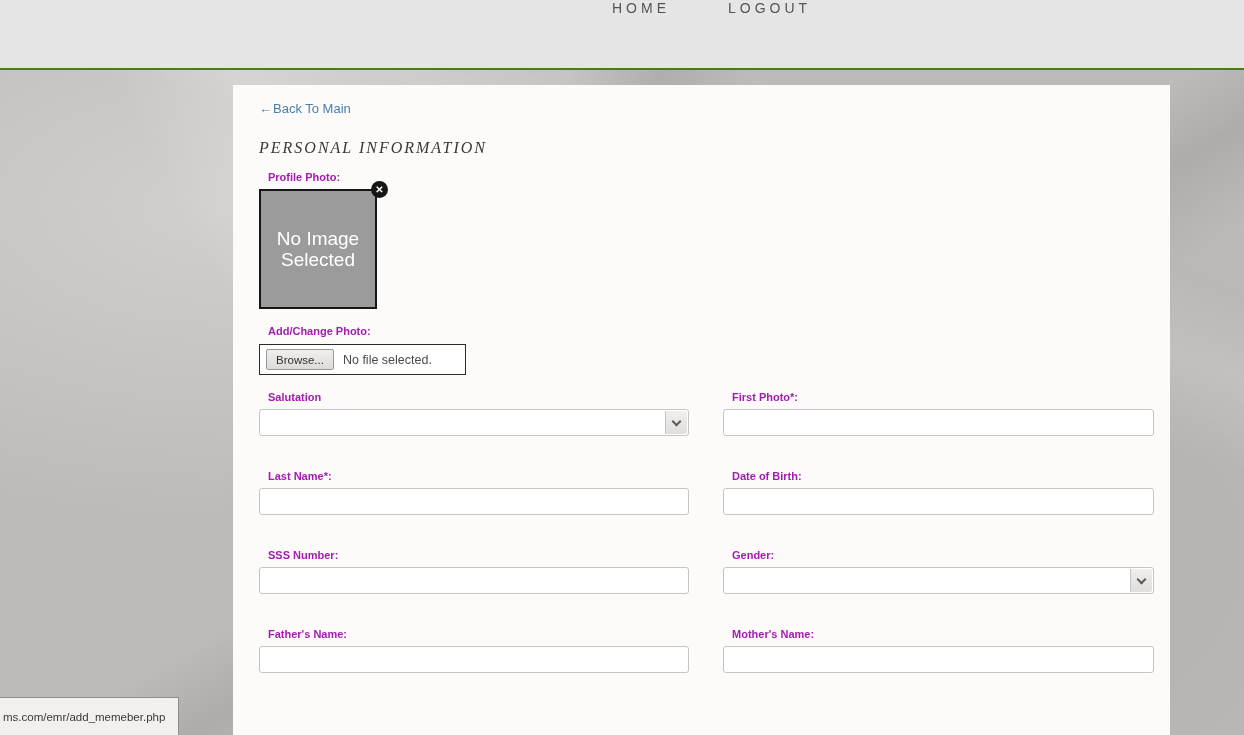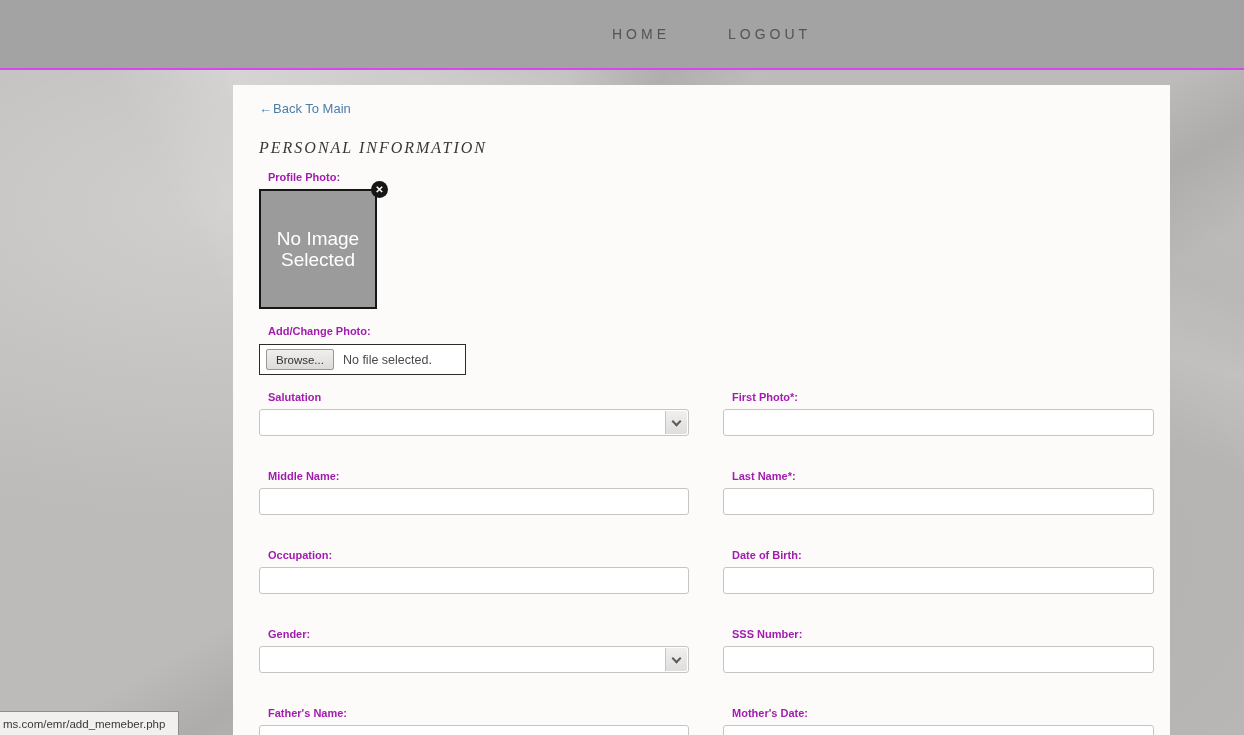--- a/index.html
+++ b/index.html
@@ -13,23 +13,23 @@
       radial-gradient(ellipse at 70% 75%, rgba(0,0,0,.07), transparent 55%),
       linear-gradient(115deg, transparent 38%, rgba(0,0,0,.09) 44%, transparent 50%),
       linear-gradient(62deg, transparent 28%, rgba(255,255,255,.20) 36%, transparent 45%),
       linear-gradient(150deg, transparent 52%, rgba(0,0,0,.08) 58%, transparent 65%),
       linear-gradient(20deg, transparent 60%, rgba(255,255,255,.15) 68%, transparent 75%);
   }
 
   
   .header {
     position: absolute; top: 0; left: 0; width: 1244px; height: 70px;
-    background: #a3a3a3;
-    border-bottom: 2px solid #d946ef;
-    display: flex; align-items: center;
+    background: #e5e5e5;
+    border-bottom: 2px solid #4d7c0f;
+    display: flex; align-items: flex-start;
   }
   .nav { display: flex; gap: 58px; padding-left: 612px; }
   .nav-item {
     font-size: 14px; letter-spacing: 4px; color: #575350;
     text-decoration: none; cursor: pointer; font-weight: 400;
   }
 
   
   .panel {
     position: absolute; left: 233px; top: 85px; width: 937px; height: 650px;
@@ -111,21 +111,21 @@
     display: flex; align-items: center; justify-content: center;
   }
   .chevron {
     width: 7px; height: 7px; margin-top: -3px;
     border-right: 2px solid #5c5a58; border-bottom: 2px solid #5c5a58;
     transform: rotate(45deg);
   }
 
   
   .status-tooltip {
-    position: absolute; left: 0; bottom: 0; width: 179px; height: 24px;
+    position: absolute; left: 0; bottom: 0; width: 179px; height: 38px;
     background: #f2f0ee; border: 1px solid #8f8d8b; border-left: none; border-bottom: none;
     font-size: 11.5px; color: #3a3836;
     display: flex; align-items: center; padding-left: 3px;
     white-space: nowrap; overflow: hidden;
   }
 </style>
 </head>
 <body>
 
 <div class="header">
@@ -170,62 +170,54 @@
             <div class="chevron"></div>
           </div>
       </div>
     </div>
 
     <div>
       <div class="field-label">First Photo*:</div>
       <input type="text" class="text-input" value="" style="">
     </div>
 
-    <div>
-      <div class="field-label">Middle Name:</div>
-      <input type="text" class="text-input" value="" style="">
-    </div>
 
     <div>
       <div class="field-label">Last Name*:</div>
       <input type="text" class="text-input" value="" style="">
     </div>
 
-    <div>
-      <div class="field-label">Occupation:</div>
-      <input type="text" class="text-input" value="" style="">
-    </div>
 
     <div>
       <div class="field-label">Date of Birth:</div>
+      <input type="text" class="text-input" value="" style="">
+    </div>
+
+    <div>
+      <div class="field-label">SSS Number:</div>
       <input type="text" class="text-input" value="" style="">
     </div>
 
     <div>
       <div class="field-label">Gender:</div>
       <div class="select-box">
         <span></span>
         <div class="select-arrow-box">
             <div class="chevron"></div>
           </div>
       </div>
     </div>
 
     <div>
-      <div class="field-label">SSS Number:</div>
-      <input type="text" class="text-input" value="" style="">
-    </div>
-
-    <div>
       <div class="field-label">Father's Name:</div>
       <input type="text" class="text-input" value="" style="">
     </div>
 
     <div>
-      <div class="field-label">Mother's Date:</div>
+      <div class="field-label">Mother's Name:</div>
       <input type="text" class="text-input" value="" style="">
     </div>
 
   </div>
 
   
 
   
 
 </div>

